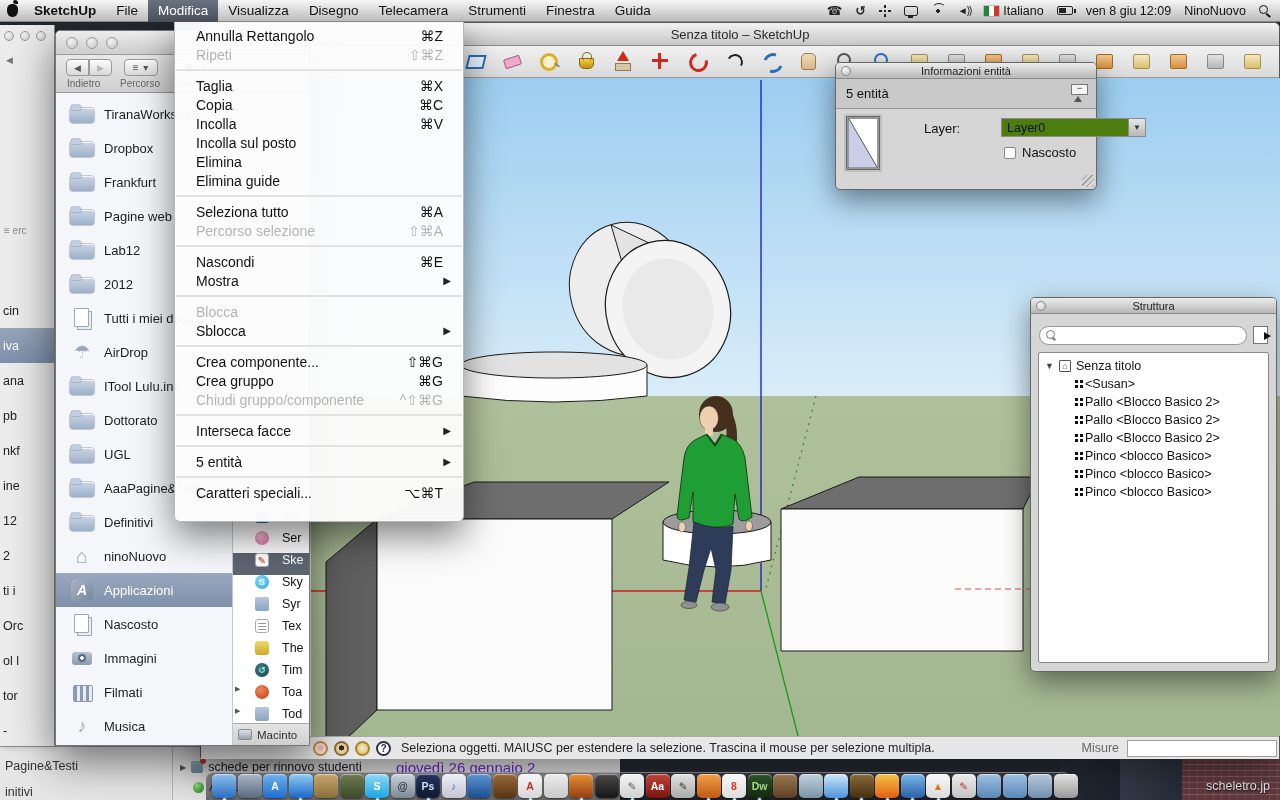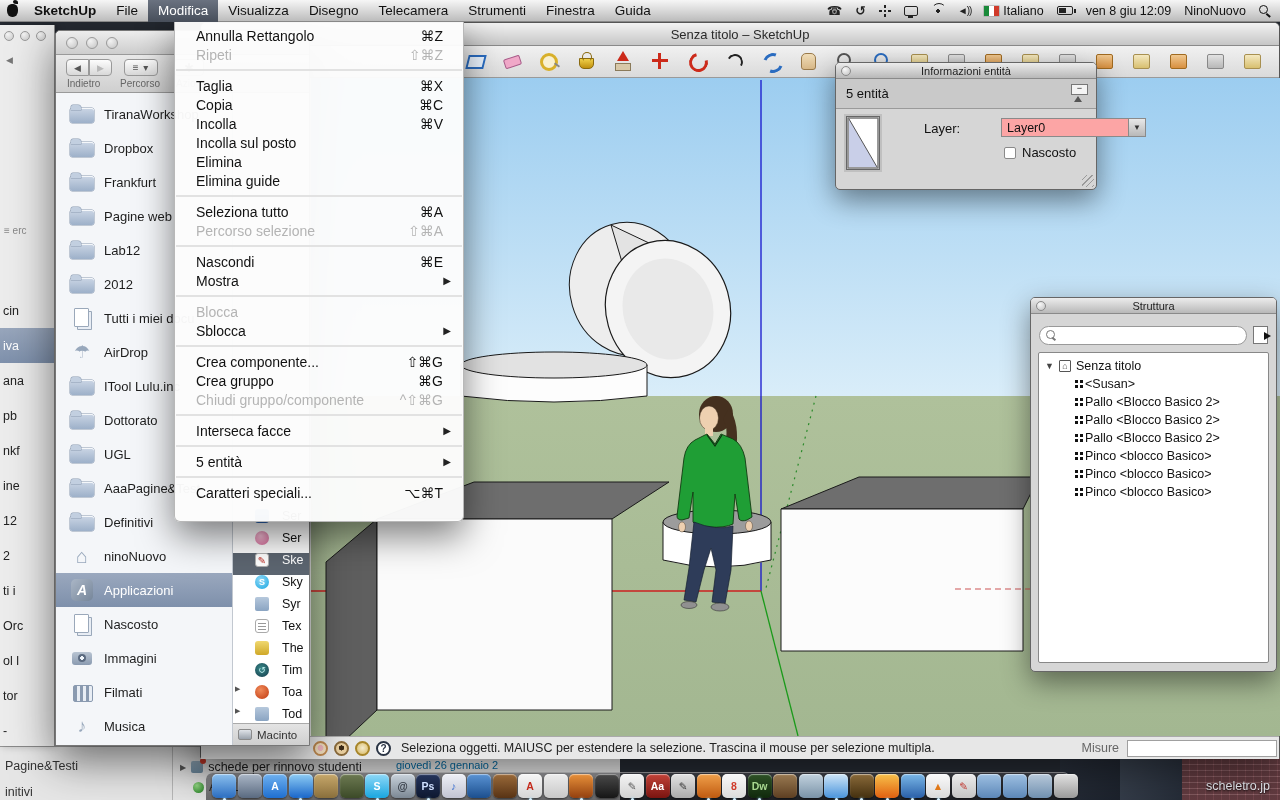--- a/index.html
+++ b/index.html
@@ -19,21 +19,21 @@
 #bg-strip{left:0;top:746px;width:620px;height:54px;background:#e6e6e6;border-top:1px solid #9a9a9a;z-index:1}
 #bg-strip .vdiv{position:absolute;left:172px;top:0;bottom:0;width:1px;background:#b8b8b8}
 #bg-strip .t1{position:absolute;left:5px;top:12px;font-size:12.5px;color:#333}
 #bg-strip .t2{position:absolute;left:5px;top:38px;font-size:12.5px;color:#333}
 #bg-strip .row1{position:absolute;left:180px;top:13px;font-size:12.5px;color:#222;display:flex;align-items:center;gap:5px}
 #bg-strip .row2{position:absolute;left:193px;top:33px;font-size:12.5px;color:#222;display:flex;align-items:center;gap:5px}
 #bg-strip .tri{font-size:8px;color:#555}
 #bg-strip .sq{width:12px;height:12px;border-radius:2px;background:linear-gradient(#9ab2c4,#6e8ba0);position:relative}
 #bg-strip .sq::after{content:"";position:absolute;right:-3px;top:-3px;width:6px;height:6px;border-radius:50%;background:#d03a2a}
 #bg-strip .gdot{width:11px;height:11px;border-radius:50%;background:radial-gradient(circle at 35% 30%,#9ae08a,#1e7a1e)}
-#bg-strip .date{position:absolute;left:396px;top:12px;font-size:11px;color:#0369a1}
+#bg-strip .date{position:absolute;left:396px;top:12px;font-size:15px;color:#6d28d9}
 
 
 #sliver{left:0;top:25px;width:55px;height:721px;background:#ececec;border-right:1px solid #8a8a8a;z-index:2;box-shadow:2px 0 8px rgba(0,0,0,.25)}
 #sliver .lights{position:absolute;left:4px;top:6px;display:flex;gap:6px}
 #sliver .lights i{width:10px;height:10px;border-radius:50%;border:1px solid #9a9a9a;background:radial-gradient(circle at 35% 30%,#f4f4f4,#c8c8c8)}
 #sliver .mini-back{position:absolute;left:6px;top:30px;font-size:9px;color:#777}
 #sliver .mini-tb{position:absolute;left:4px;top:200px;font-size:10px;color:#888}
 #sliver .frag{height:35px;display:flex;align-items:center;padding-left:3px;font-size:12.5px;color:#222}
 #sliver .frag.selected{background:linear-gradient(#98a6bc,#7e90ab);color:#fff}
 #sliver .frags{position:absolute;left:0;top:268px;right:0}
@@ -86,21 +86,21 @@
 .panel-title{font-size:11px;color:#222}
 .panel-close{position:absolute;left:5px;top:3px;width:10px;height:10px;border-radius:50%;border:1px solid #8a8a8a;background:radial-gradient(circle at 35% 30%,#f8f8f8,#c0c0c0)}
 #entity-panel{left:835px;top:62px;width:262px;height:128px}
 #ei-countrow{position:absolute;left:0;top:16px;right:0;height:30px;background:#c9c9c9;border-bottom:1px solid #9a9a9a;display:flex;align-items:center;padding:0 10px}
 #ei-count{font-size:13px;color:#111}
 #ei-collapse{margin-left:auto;width:15px;height:16px;position:relative;cursor:pointer}
 #ei-collapse::before{content:"−";position:absolute;left:0;top:-2px;width:15px;height:9px;background:#f4f4f4;border:1px solid #777;font-size:9px;line-height:7px;text-align:center}
 #ei-collapse::after{content:"";position:absolute;left:3px;top:10px;border-left:4px solid transparent;border-right:4px solid transparent;border-bottom:6px solid #555}
 #ei-thumb{position:absolute;left:10px;top:53px;width:34px;height:54px;background:#fff;border:1px solid #666;box-shadow:0 0 0 2px #c0c0c0}
 #ei-layer-label{position:absolute;left:88px;top:58px;width:72px;font-size:13px;color:#111}
-#ei-layer-field{position:absolute;left:165px;top:55px;width:145px;height:19px;background:#fca5a5;border:1px solid #8a8a8a;font-size:12.5px;display:flex;align-items:center;padding-left:5px}
+#ei-layer-field{position:absolute;left:165px;top:55px;width:145px;height:19px;background:#4d7c0f;border:1px solid #8a8a8a;font-size:12.5px;display:flex;align-items:center;padding-left:5px}
 #ei-layer-arrow{position:absolute;right:0;top:0;bottom:0;width:17px;background:linear-gradient(#e8e8e8,#b8b8b8);border-left:1px solid #8a8a8a;display:flex;align-items:center;justify-content:center;font-size:8px;color:#333}
 #ei-hidden-row{position:absolute;left:168px;top:82px;display:flex;align-items:center;gap:6px}
 #ei-checkbox{width:12px;height:12px;background:#fff;border:1px solid #8a8a8a;border-radius:2px}
 #ei-hidden-label{font-size:13px;color:#111}
 .grip{position:absolute;right:2px;bottom:2px;width:12px;height:12px;background:repeating-linear-gradient(135deg,transparent 0 3px,#9a9a9a 3px 4px)}
 
 #outliner-panel{left:1030px;top:297px;width:247px;height:375px}
 #ol-searchrow{position:absolute;left:8px;top:27px;right:8px;height:20px;display:flex;align-items:center;gap:6px}
 #ol-search{flex:1;height:19px;background:#fff;border:1px solid #999;border-radius:10px;display:flex;align-items:center;padding-left:6px;gap:4px}
 .mag{width:10px;height:10px;position:relative;flex:none}

